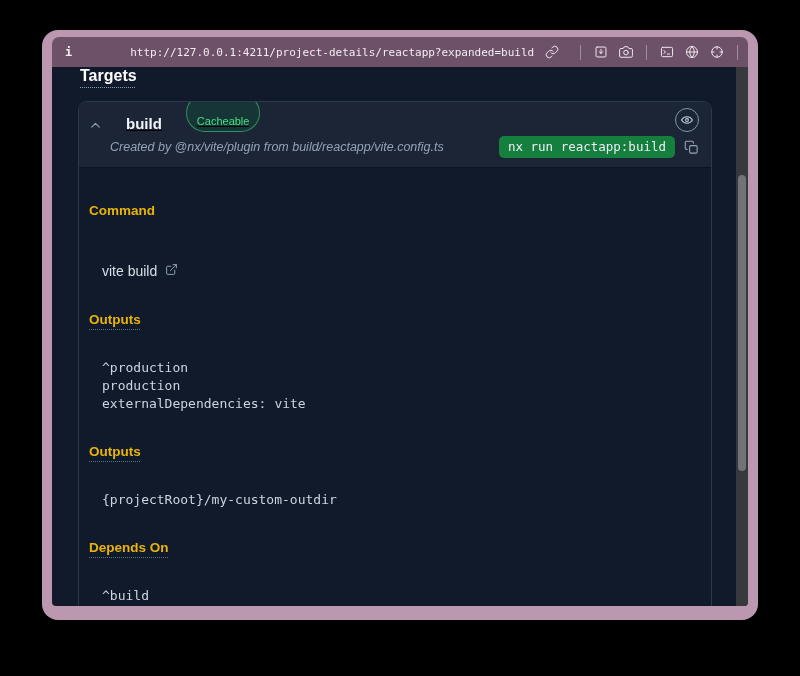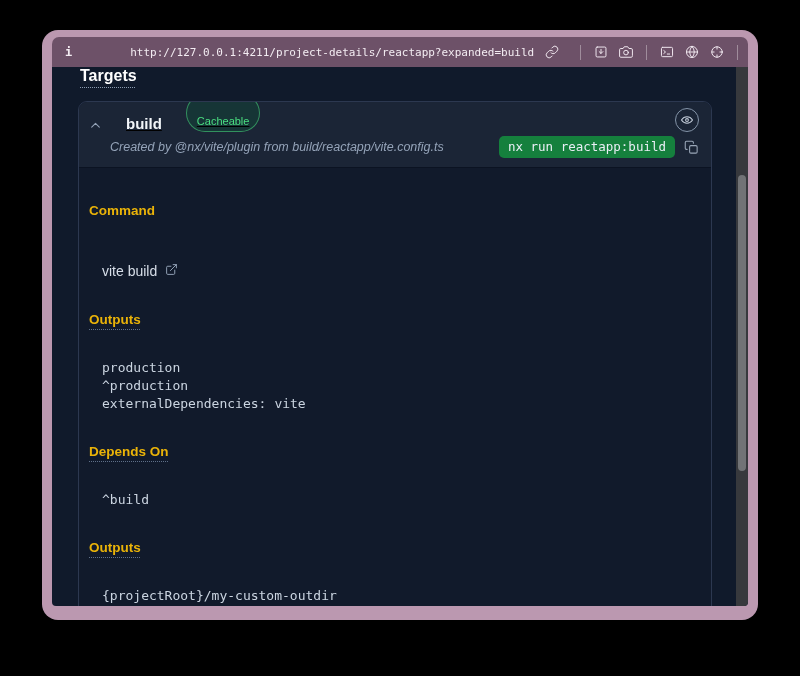--- a/index.html
+++ b/index.html
@@ -187,37 +187,37 @@
                       <polyline points="15 3 21 3 21 9"></polyline>
                       <line x1="10" y1="14" x2="21" y2="3"></line>
                     </svg>
                 </span>
               </div>
             </div>
 
             <div class="sec">
               <h4 class="sec-h dotted">Outputs</h4>
               <div class="sec-items">
+                <div class="mono">^production</div>
                 <div class="mono">production</div>
-                <div class="mono">^production</div>
                 <div class="mono"><b class="mono-key">externalDependencies:</b><span class="mono-val">vite</span></div>
+              </div>
+            </div>
+
+            <div class="sec">
+              <h4 class="sec-h dotted">Outputs</h4>
+              <div class="sec-items">
+                <div class="mono">{projectRoot}/my-custom-outdir</div>
               </div>
             </div>
 
             <div class="sec">
               <h4 class="sec-h dotted">Depends On</h4>
               <div class="sec-items">
                 <div class="mono">^build</div>
-              </div>
-            </div>
-
-            <div class="sec">
-              <h4 class="sec-h dotted">Outputs</h4>
-              <div class="sec-items">
-                <div class="mono">{projectRoot}/my-custom-outdir</div>
               </div>
             </div>
 
             <div class="sec">
               
               
             </div>
 
           </div>
         </section>

